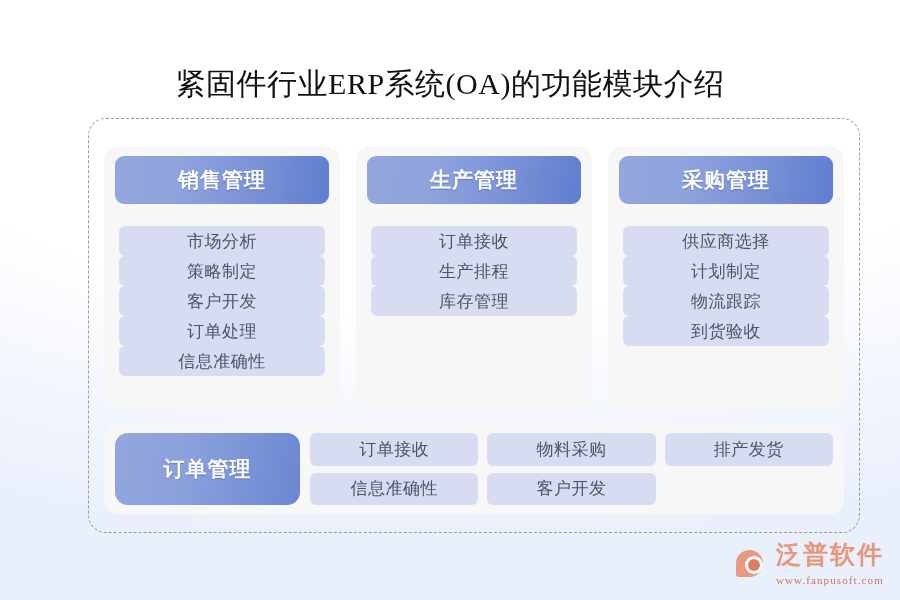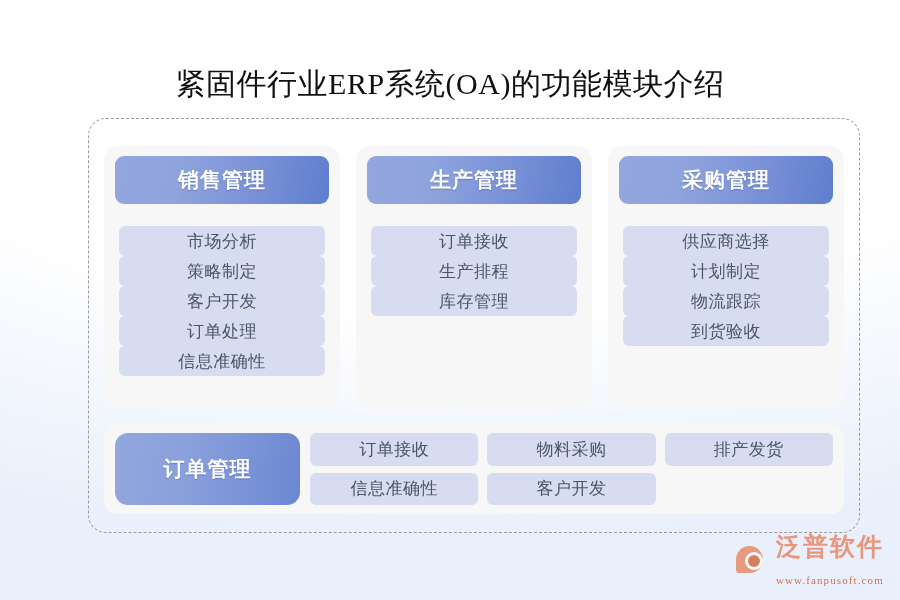--- a/index.html
+++ b/index.html
@@ -123,21 +123,21 @@
   .logo-mark .lm2{
     position:absolute;left:9px;top:8px;width:18px;height:18px;
     border-radius:50%;background:#ffffff;
   }
   .logo-mark .lm3{
     position:absolute;left:12px;top:11px;width:12px;height:12px;
     border-radius:50%;background:#d97e5f;
   }
   .logo-text{display:flex;flex-direction:column;line-height:1;}
   .logo-name{font-size:25px;font-weight:bold;color:#e8967c;letter-spacing:2px;}
-  .logo-url{font-size:11px;color:#d2715a;letter-spacing:1.1px;margin-top:16px;
+  .logo-url{font-size:11px;color:#d2715a;letter-spacing:1.1px;margin-top:8px;
             font-family:"Liberation Serif","DejaVu Serif",serif;}
 </style>
 </head>
 <body>
 
 <div class="page">
 
   <div class="title">紧固件行业ERP系统(OA)的功能模块介绍</div>
 
   <div class="frame"></div>

